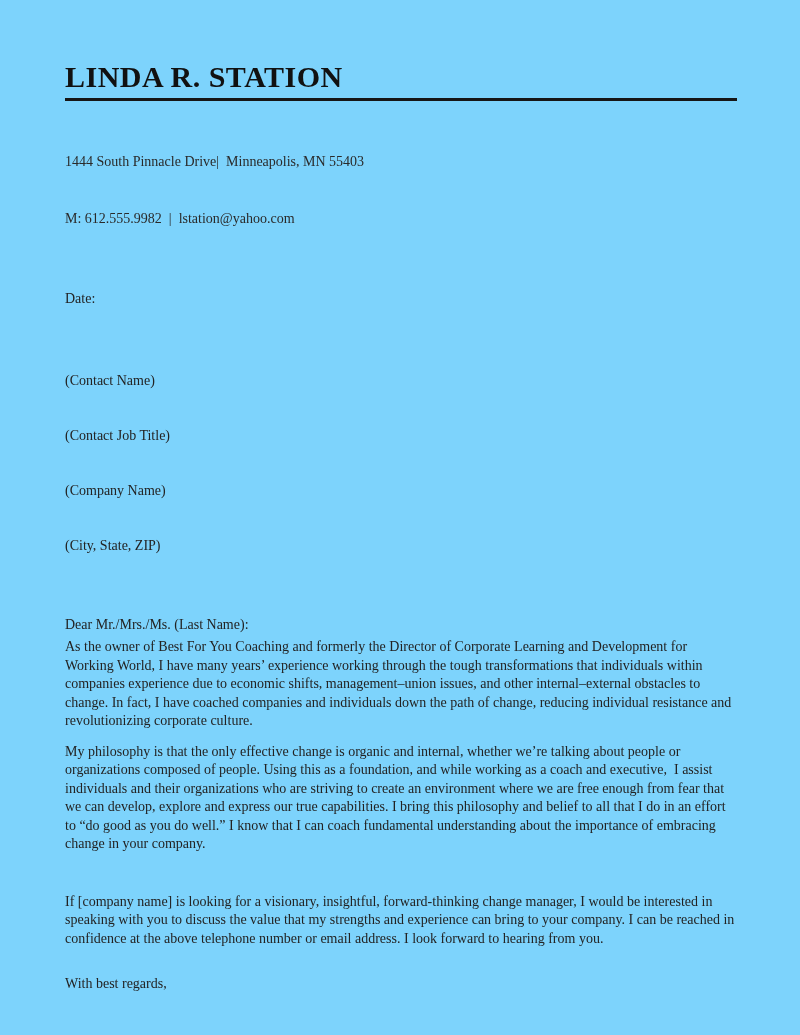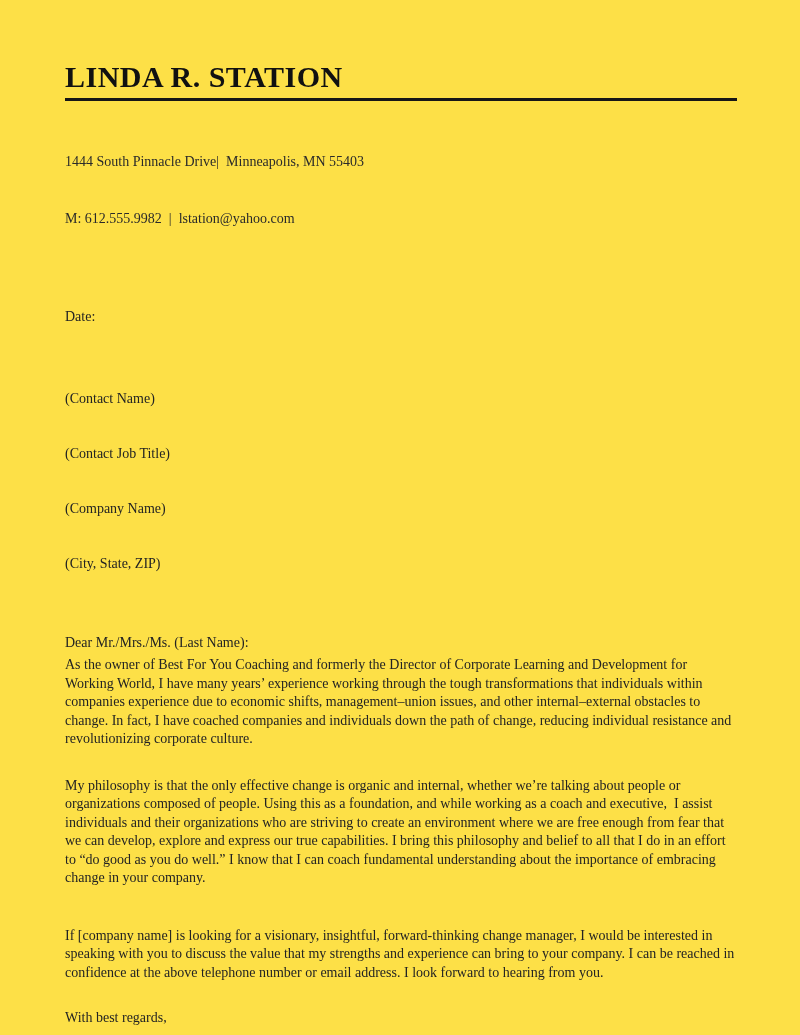--- a/index.html
+++ b/index.html
@@ -7,21 +7,21 @@
   body {
     width: 800px;
     height: 1035px;
     font-family: "Liberation Serif", serif;
     color: #232323;
     overflow: hidden;
   }
   .page {
     width: 800px;
     height: 1035px;
-    background: #fde047;
+    background: #7dd3fc;
     padding: 60px 63px 0 65px;
   }
   .letterhead {
     border-bottom: 3px solid #161616;
     padding-bottom: 5px;
   }
   .letterhead .name {
     font-size: 30px;
     font-weight: bold;
     color: #111111;
@@ -34,26 +34,26 @@
     font-size: 14px;
     line-height: 19px;
     white-space: pre-wrap;
     color: #2a2a2a;
   }
   .body-text {
     font-size: 14px;
     line-height: 18.5px;
     white-space: pre-wrap;
   }
-  .date-line      { margin-top: 42px; }
+  .date-line      { margin-top: 24px; }
   .recipient      { margin-top: 26px; }
   .recipient div  { line-height: 18px; }
   .salutation     { margin-top: 24px; }
   .para-1         { margin-top: 4px; }
-  .para-2         { margin-top: 28px; }
+  .para-2         { margin-top: 12px; }
   .para-3         { margin-top: 39px; }
   .closing        { margin-top: 27px; }
 </style>
 </head>
 <body>
 
 <div class="page">
 
   <div class="letterhead">
     <div class="name">LINDA R. STATION</div>

